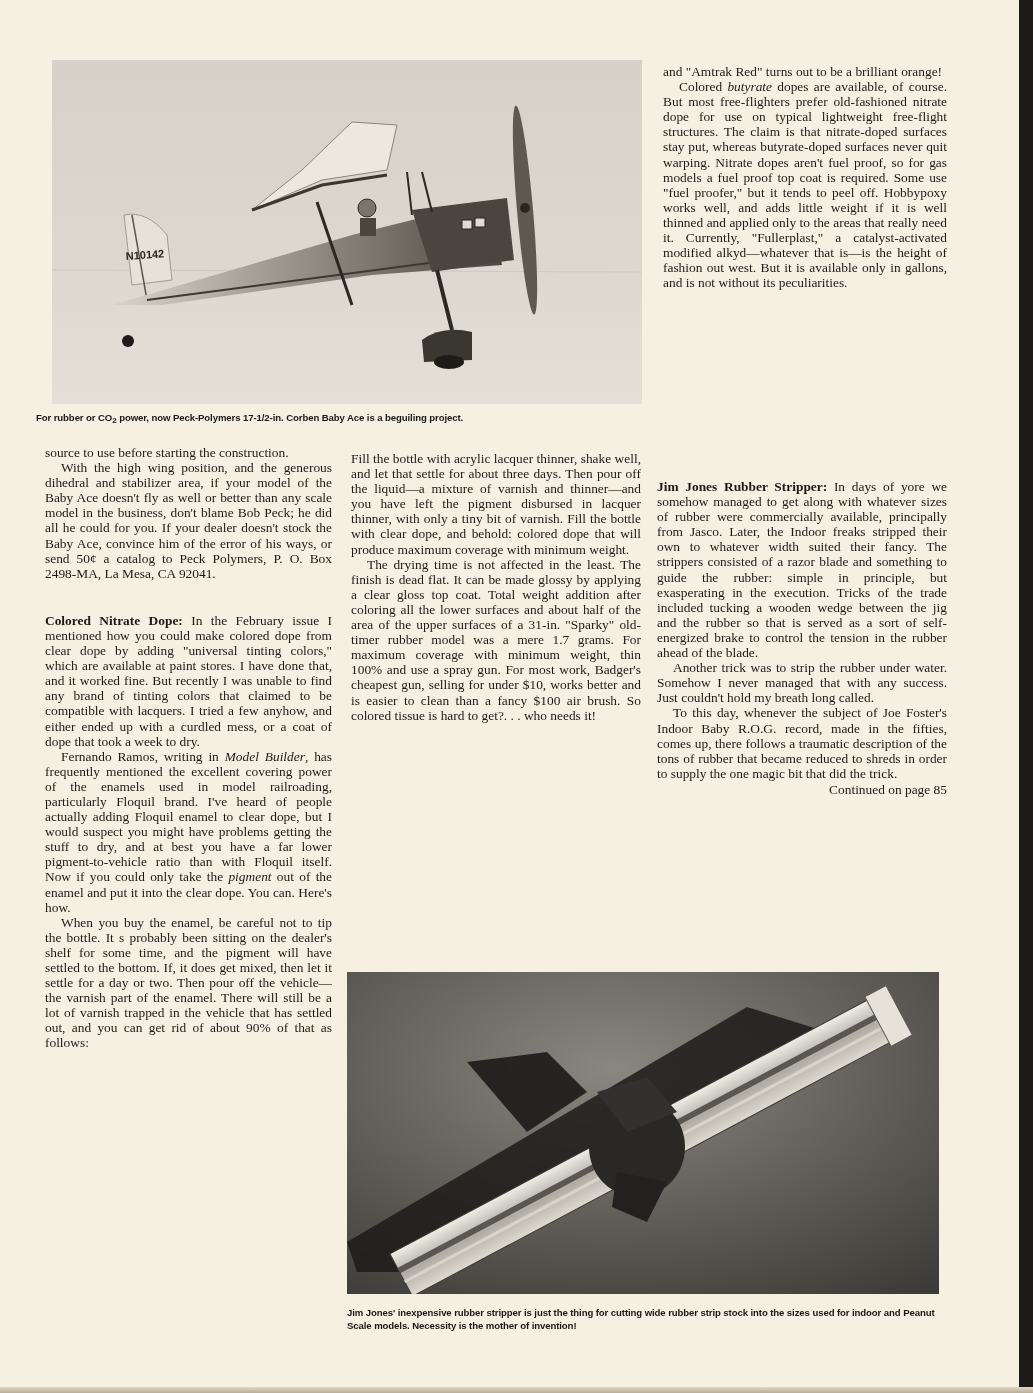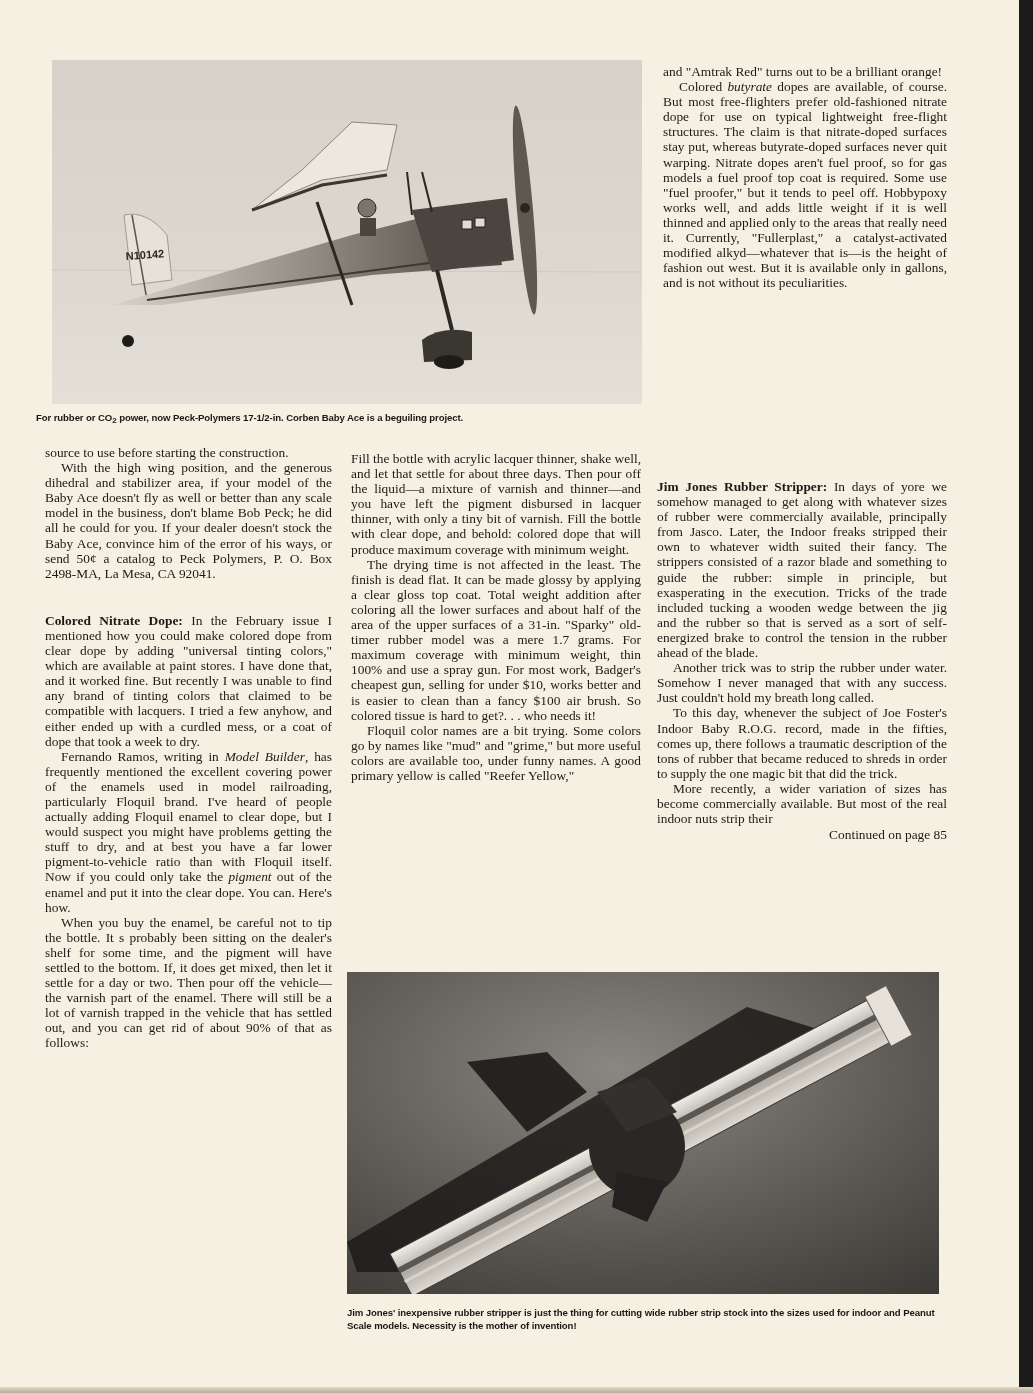--- a/index.html
+++ b/index.html
@@ -104,28 +104,26 @@
   <p class="noindent">source to use before starting the construction.</p>
   <p>With the high wing position, and the generous dihedral and stabilizer area, if your model of the Baby Ace doesn't fly as well or better than any scale model in the business, don't blame Bob Peck; he did all he could for you. If your dealer doesn't stock the Baby Ace, convince him of the error of his ways, or send 50¢ a catalog to Peck Polymers, P. O. Box 2498-MA, La Mesa, CA 92041.</p>
   <p class="noindent gap"><span class="head">Colored Nitrate Dope:</span><span> In the February issue I mentioned how you could make colored dope from clear dope by adding "universal tinting colors," which are available at paint stores. I have done that, and it worked fine. But recently I was unable to find any brand of tinting colors that claimed to be compatible with lacquers. I tried a few anyhow, and either ended up with a curdled mess, or a coat of dope that took a week to dry.</span></p>
   <p><span>Fernando Ramos, writing in </span><i>Model Builder</i><span>, has frequently mentioned the excellent covering power of the enamels used in model railroading, particularly Floquil brand. I've heard of people actually adding Floquil enamel to clear dope, but I would suspect you might have problems getting the stuff to dry, and at best you have a far lower pigment-to-vehicle ratio than with Floquil itself. Now if you could only take the </span><i>pigment</i><span> out of the enamel and put it into the clear dope. You can. Here's how.</span></p>
   <p>When you buy the enamel, be careful not to tip the bottle. It   s probably been sitting on the dealer's shelf for some time, and the pigment will have settled to the bottom. If, it does get mixed, then let it settle for a day or two. Then pour off the vehicle—the varnish part of the enamel. There will still be a lot of varnish trapped in the vehicle that has settled out, and you can get rid of about 90% of that as follows:</p>
 </div>
 
 <div class="col" style="left:351px; top:451px; width:290px;">
   <p class="noindent">Fill the bottle with acrylic lacquer thinner, shake well, and let that settle for about three days. Then pour off the liquid—a mixture of varnish and thinner—and you have left the pigment disbursed in lacquer thinner, with only a tiny bit of varnish. Fill the bottle with clear dope, and behold: colored dope that will produce maximum coverage with minimum weight.</p>
   <p>The drying time is not affected in the least. The finish is dead flat. It can be made glossy by applying a clear gloss top coat. Total weight addition after coloring all the lower surfaces and about half of the area of the upper surfaces of a 31-in. "Sparky" old-timer rubber model was a mere 1.7 grams. For maximum coverage with minimum weight, thin 100% and use a spray gun. For most work, Badger's cheapest gun, selling for under $10, works better and is easier to clean than a fancy $100 air brush. So colored tissue is hard to get?. . . who needs it!</p>
-  <p>Floquil color names are a bit trying. Some colors go by names like "mud" and "grime," but more useful colors are available too, under funny names. A good primary yellow is called "Reefer Yellow,"</p>
 </div>
 
 <div class="col" style="left:657px; top:434px; width:290px;margin-top:45px;">
   <p class="noindent"><span class="head">Jim Jones Rubber Stripper:</span><span> In days of yore we somehow managed to get along with whatever sizes of rubber were commercially available, principally from Jasco. Later, the Indoor freaks stripped their own to whatever width suited their fancy. The strippers consisted of a razor blade and something to guide the rubber: simple in principle, but exasperating in the execution. Tricks of the trade included tucking a wooden wedge between the jig and the rubber so that is served as a sort of self-energized brake to control the tension in the rubber ahead of the blade.</span></p>
   <p>Another trick was to strip the rubber under water. Somehow I never managed that with any success. Just couldn't hold my breath long called.</p>
   <p>To this day, whenever the subject of Joe Foster's Indoor Baby R.O.G. record, made in the fifties, comes up, there follows a traumatic description of the tons of rubber that became reduced to shreds in order to supply the one magic bit that did the trick.</p>
-  <p>More recently, a wider variation of sizes has become commercially available. But most of the real indoor nuts strip their</p>
   <p class="cont">Continued on page 85</p>
 </div>
 
 <div class="photo" style="left:347px; top:972px; width:592px; height:322px;">
   <svg viewBox="0 0 592 322" preserveAspectRatio="none">
     <defs>
       <radialGradient id="bg2" cx="0.45" cy="0.3" r="0.9">
         <stop offset="0" stop-color="#8a8680"></stop>
           <stop offset="0.6" stop-color="#5a5752"></stop>
           <stop offset="1" stop-color="#3a3834"></stop>

